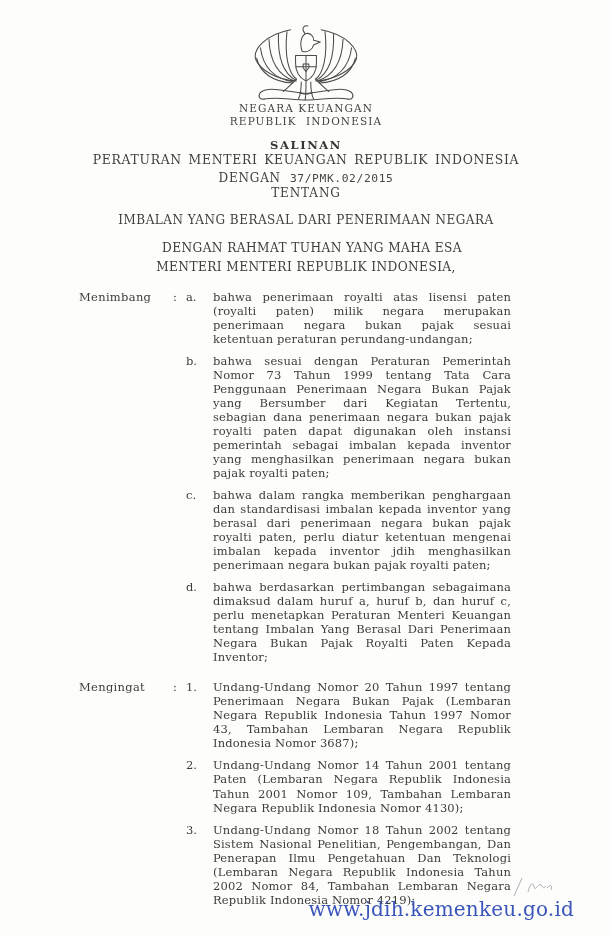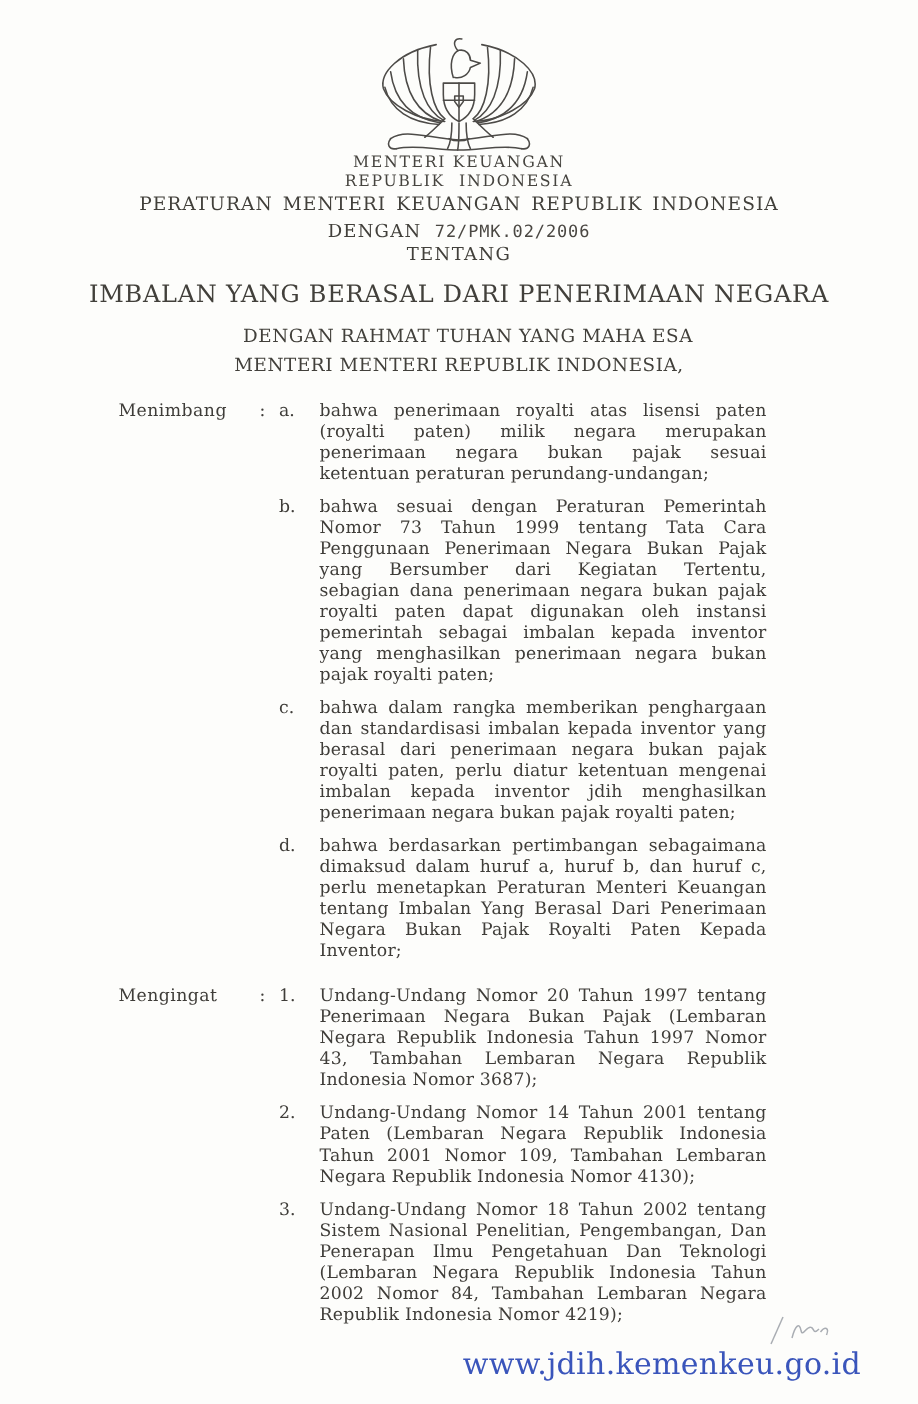--- a/index.html
+++ b/index.html
@@ -20,21 +20,21 @@
   .salinan { margin-top:10px; font-weight:bold; font-size:11.5px; letter-spacing:1.6px; color:#39362f; }
   
   .title-block { text-align:center; color:#42403b; }
   .t-line1 { font-size:12.4px; letter-spacing:0.7px; word-spacing:2px; }
   .t-nomor { margin-top:4px; font-size:12px; letter-spacing:0.8px; }
   .t-nomor .num {
     font-family:"DejaVu Sans Mono","Liberation Mono",monospace;
     font-size:11.3px; letter-spacing:0.6px; margin-left:9px; color:#4a4742;
   }
   .t-tentang { font-size:12px; letter-spacing:0.9px; margin-top:1px; }
-  .t-subject { margin-top:12px; font-size:16px; letter-spacing:0.5px; line-height:16px; }
+  .t-subject { margin-top:12px; font-size:12px; letter-spacing:0.5px; line-height:16px; }
   .t-invocation { margin-top:13px; font-size:12.2px; letter-spacing:0.4px;padding-left:12px; }
   .t-authority { margin-top:5px; font-size:12.2px; letter-spacing:0.4px; }
   
   .preamble { padding:16px 101px 0 79px; font-size:11.5px; line-height:1.22; color:#3f3d39; }
   .section { display:grid; grid-template-columns:94px 13px 1fr; align-items:start; margin-bottom:16px; }
   .sec-label { letter-spacing:0.3px; }
   .sec-colon { text-align:left; }
   .item { display:grid; grid-template-columns:27px 1fr; margin-bottom:8px; }
   .item:last-child { margin-bottom:0; }
   .item .marker { }
@@ -81,28 +81,29 @@
 
         <path d="M55,61 C55,69 54,75 52,79 M60,61 C60,70 60,76 59,80 M65,61 C65,69 66,75 68,79 M53,72 C57,74 63,74 67,72"></path>
 
         <path d="M50,58 C44,64 40,68 36,71 M70,58 C76,64 80,68 84,71"></path>
 
         <path d="M12,72 C22,65 36,71 60,73 C84,71 98,65 108,72"></path>
         <path d="M16,79 C30,76 44,80 60,80 C76,80 90,76 104,79"></path>
         <path d="M12,72 C9,76 11,80 16,79 M108,72 C111,76 109,80 104,79"></path>
       </g>
     </svg>
-    <div class="ministry">MENTERI KEUANGAN</div>
+    <div class="ministry">NEGARA KEUANGAN</div>
     <div class="ministry l2">REPUBLIK INDONESIA</div>
+    <div class="salinan">SALINAN</div>
   </div>
 
   <div class="title-block">
     <div class="t-line1">PERATURAN MENTERI KEUANGAN REPUBLIK INDONESIA</div>
     <div class="t-nomor">
-      <span>DENGAN</span><span class="num">72/PMK.02/2006</span>
+      <span>DENGAN</span><span class="num">37/PMK.02/2015</span>
     </div>
     <div class="t-tentang">TENTANG</div>
     <div class="t-subject">
       <div>IMBALAN YANG BERASAL DARI PENERIMAAN NEGARA</div>
     </div>
     <div class="t-invocation">DENGAN RAHMAT TUHAN YANG MAHA ESA</div>
     <div class="t-authority">MENTERI MENTERI REPUBLIK INDONESIA,</div>
   </div>
 
   <div class="preamble">

